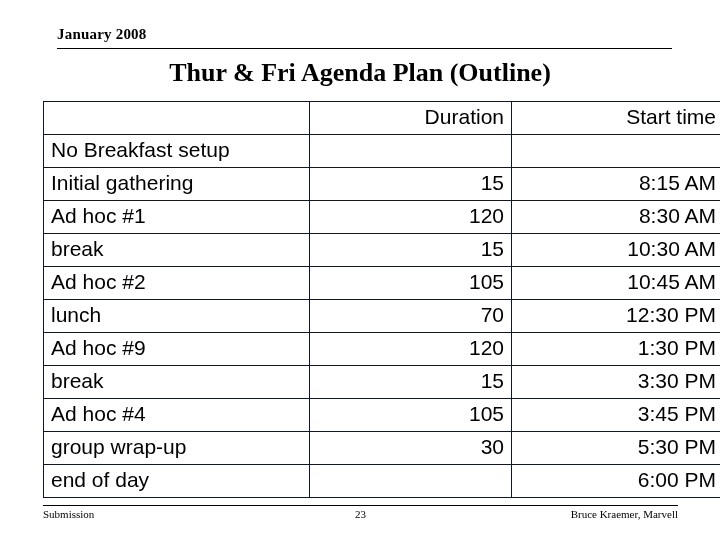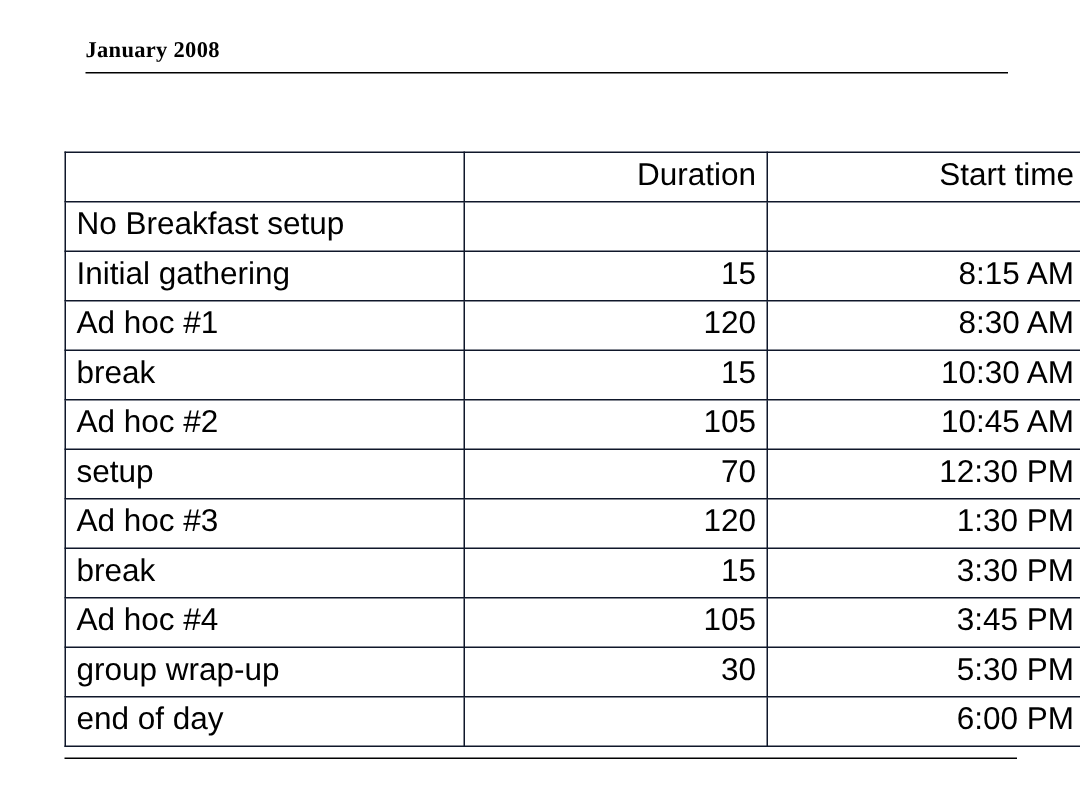--- a/index.html
+++ b/index.html
@@ -141,20 +141,21 @@
 </head>
 <body>
 
 <div class="slide">
 
   <div class="header">
     <div class="header-date">January 2008</div>
     <div class="header-rule"></div>
   </div>
 
+  <div class="slide-title">Thur &amp; Fri Agenda Plan (Outline)</div>
 
   <table class="agenda-table">
     <tbody>
       <tr class="head-row">
         <td class="col-task"></td>
         <td class="col-dur">Duration</td>
         <td class="col-start">Start time</td>
       </tr>
       <tr>
         <td class="col-task">No Breakfast setup</td>
@@ -175,26 +176,26 @@
         <td class="col-task">break</td>
         <td class="col-dur">15</td>
         <td class="col-start">10:30 AM</td>
       </tr>
       <tr>
         <td class="col-task">Ad hoc #2</td>
         <td class="col-dur">105</td>
         <td class="col-start">10:45 AM</td>
       </tr>
       <tr>
-        <td class="col-task">setup</td>
+        <td class="col-task">lunch</td>
         <td class="col-dur">70</td>
         <td class="col-start">12:30 PM</td>
       </tr>
       <tr>
-        <td class="col-task">Ad hoc #3</td>
+        <td class="col-task">Ad hoc #9</td>
         <td class="col-dur">120</td>
         <td class="col-start">1:30 PM</td>
       </tr>
       <tr>
         <td class="col-task">break</td>
         <td class="col-dur">15</td>
         <td class="col-start">3:30 PM</td>
       </tr>
       <tr>
         <td class="col-task">Ad hoc #4</td>
@@ -208,14 +209,19 @@
       </tr>
       <tr>
         <td class="col-task">end of day</td>
         <td class="col-dur"></td>
         <td class="col-start">6:00 PM</td>
       </tr>
     </tbody>
   </table>
 
   <div class="footer-rule"></div>
+  <div class="footer">
+    <span class="footer-left">Submission</span>
+    <span class="footer-center">23</span>
+    <span class="footer-right">Bruce Kraemer, Marvell</span>
+  </div>
 
 </div>
 
 </body></html>

